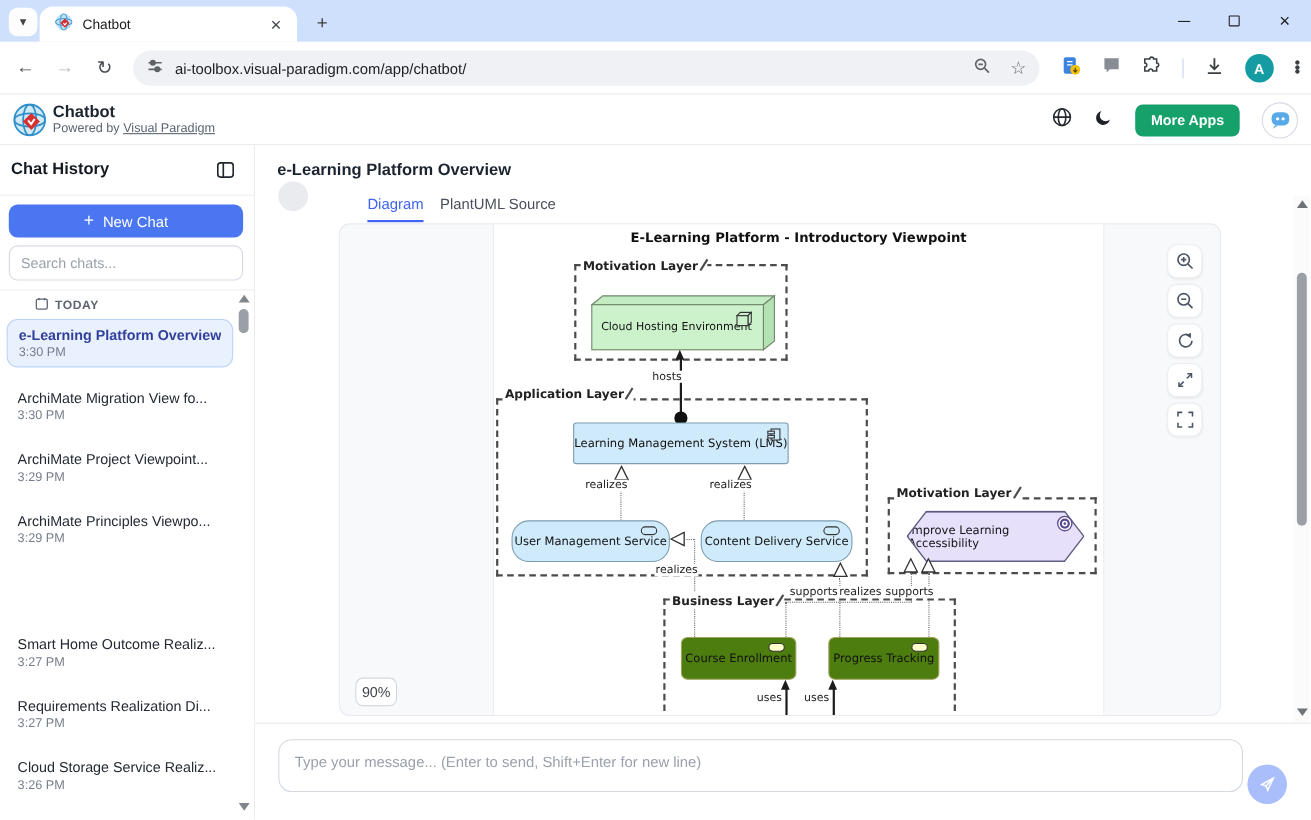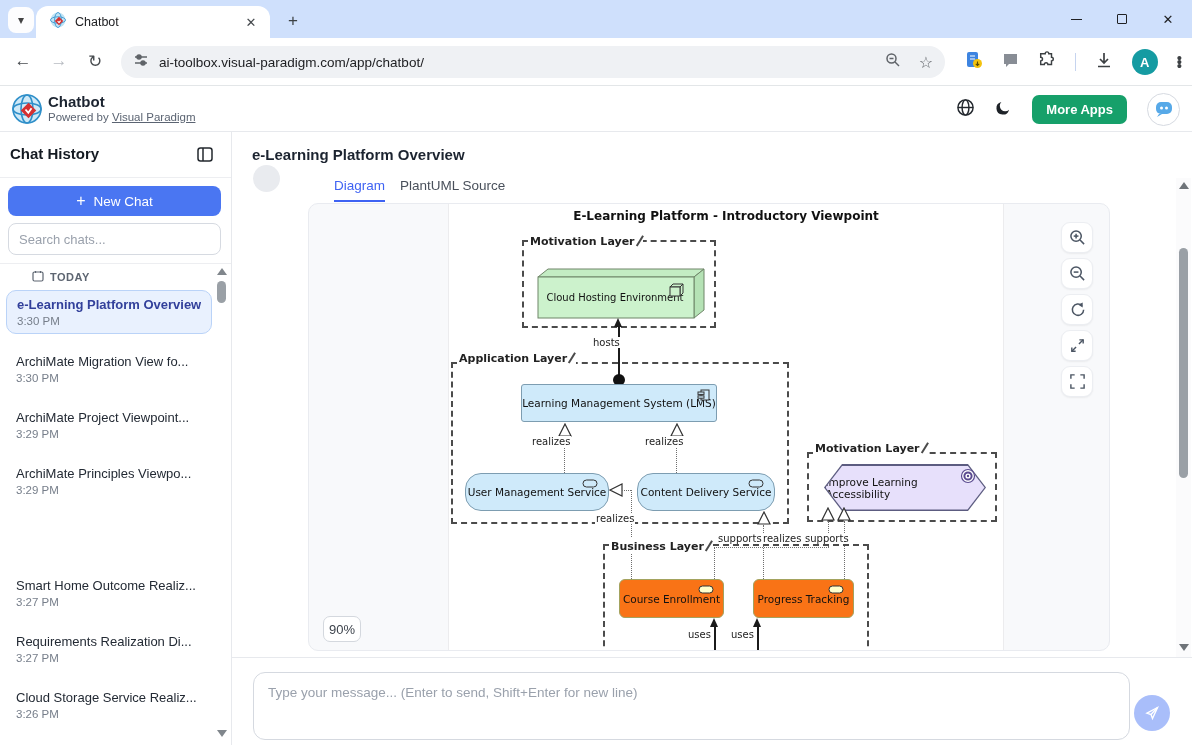--- a/index.html
+++ b/index.html
@@ -72,21 +72,21 @@
   
   .bubble { position:absolute; left:76px; top:71px; width:802px; height:448px; background:#f8f9fb; border:1px solid #e9ebf0; border-radius:10px; }
   .canvas { position:absolute; left:139px; top:0; width:556px; height:446px; background:#fff; border-left:1px solid #ececee; border-right:1px solid #ececee; overflow:hidden; font-family:"DejaVu Sans", sans-serif; }
   .dg-title { position:absolute; left:0; top:5px; width:100%; text-align:center; font-size:12px; font-weight:bold; color:#111; }
   .dgroup { position:absolute; border:2px dashed #4b4b4b; }
   .dgroup-label { position:absolute; font-size:11px; font-weight:bold; color:#222; background:#fff; padding:0 2px; white-space:nowrap; }
   .dgroup-label::after { content:""; display:inline-block; width:1.5px; height:12px; background:#4b4b4b; transform:rotate(32deg) translateY(2px); margin-left:5px; }
   .dnode { position:absolute; display:flex; align-items:center; justify-content:center; text-align:center; font-size:10.5px; color:#111; }
   .appnode { background:#cfeafa; border:1px solid #7d9db1; border-radius:3px; }
   .service { background:#cfeafa; border:1px solid #7d9db1; border-radius:16px; }
-  .biznode { background:#f97316; border:1px solid #a3a35f; border-radius:6px; }
+  .biznode { background:#4d7c0f; border:1px solid #a3a35f; border-radius:6px; }
   .oct-outer { position:absolute; background:#5c5c80; clip-path:polygon(18px 0, calc(100% - 18px) 0, 100% 50%, calc(100% - 18px) 100%, 18px 100%, 0 50%); }
   .oct-inner { position:absolute; left:1.5px; top:1.5px; right:1.5px; bottom:1.5px; background:#e7e0fb; clip-path:polygon(17px 0, calc(100% - 17px) 0, 100% 50%, calc(100% - 17px) 100%, 17px 100%, 0 50%); display:flex; align-items:center; justify-content:center; font-size:10.5px; color:#111; }
   .edge-label { position:absolute; font-size:10px; color:#222; background:#fff; padding:0 1px; white-space:nowrap; }
   .vline { position:absolute; width:1.5px; background:#1b1b1b; }
   .vdot { position:absolute; width:0; border-left:1.5px dotted #6e6e6e; }
   .hdot { position:absolute; height:0; border-top:1.5px dotted #6e6e6e; }
   .arrow-up { position:absolute; width:0; height:0; border-left:4.5px solid transparent; border-right:4.5px solid transparent; border-bottom:9px solid #1b1b1b; }
   .jdot { position:absolute; width:12px; height:12px; border-radius:50%; background:#111; }
   .node-ico { position:absolute; }
 
@@ -95,21 +95,21 @@
   .zoom-badge { position:absolute; left:14px; top:412px; width:38px; height:26px; background:#fff; border:1px solid #d4d8de; border-radius:7px; display:flex; align-items:center; justify-content:center; font-size:13px; color:#3e444d; }
 
   
   .chat-track { position:absolute; left:944px; top:46px; width:15px; height:479px; background:#fbfbfc; }
   .chat-up { position:absolute; left:947px; top:50px; width:0; height:0; border-left:5px solid transparent; border-right:5px solid transparent; border-bottom:7px solid #6f7479; }
   .chat-down { position:absolute; left:947px; top:512px; width:0; height:0; border-left:5px solid transparent; border-right:5px solid transparent; border-top:7px solid #6f7479; }
   .chat-thumb { position:absolute; left:947px; top:116px; width:9px; height:230px; background:#9aa0a6; border-radius:5px; }
 
   
   .composer { position:absolute; left:0; top:525px; width:100%; height:88px; background:#fff; border-top:1px solid #e7e9ed; }
-  .composer textarea { position:absolute; left:21px; top:14px; width:877px; height:68px; border:1px solid #d5d9e0; border-radius:12px; resize:none; padding:12px 14px; font-size:13.5px; font-family:"Liberation Sans",sans-serif; color:#333; }
+  .composer textarea { position:absolute; left:21px; top:14px; width:877px; height:48px; border:1px solid #d5d9e0; border-radius:12px; resize:none; padding:12px 14px; font-size:13.5px; font-family:"Liberation Sans",sans-serif; color:#333; }
   .composer textarea::placeholder { color:#9aa1ac; }
   .send-btn { position:absolute; left:902px; top:37px; width:36px; height:36px; border:none; border-radius:50%; background:#a9befa; display:flex; align-items:center; justify-content:center; }
 </style>
 </head>
 <body>
 
 <div class="titlebar">
   <div class="tb-chevron">▾</div>
   <div class="browser-tab">
     <span>

